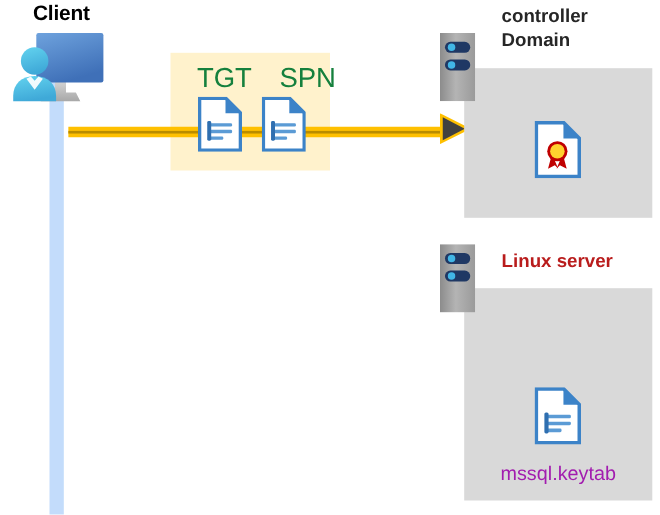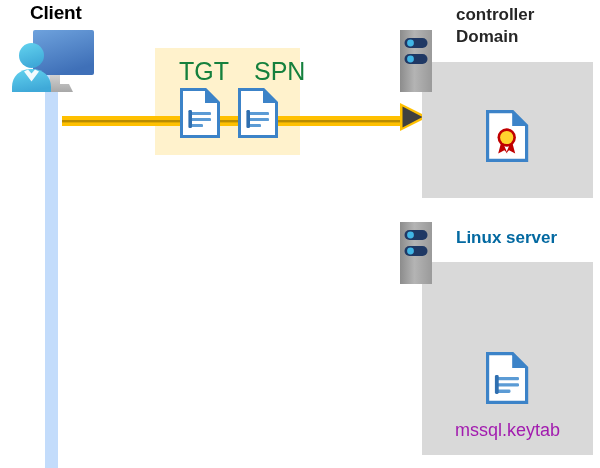--- a/index.html
+++ b/index.html
@@ -33,21 +33,21 @@
     font-size: 17px;
     font-weight: bold;
     color: #262626;
     line-height: 22px;
     width: 130px;
   }
   .title-linux {
     left: 456px; top: 228px;
     font-size: 17px;
     font-weight: bold;
-    color: #0369a1;
+    color: #b91c1c;
     white-space: nowrap;
   }
   .label-keytab {
     left: 422px; top: 420px;
     width: 171px;
     text-align: center;
     font-size: 18px;
     color: #a21caf;
     white-space: nowrap;
   }

